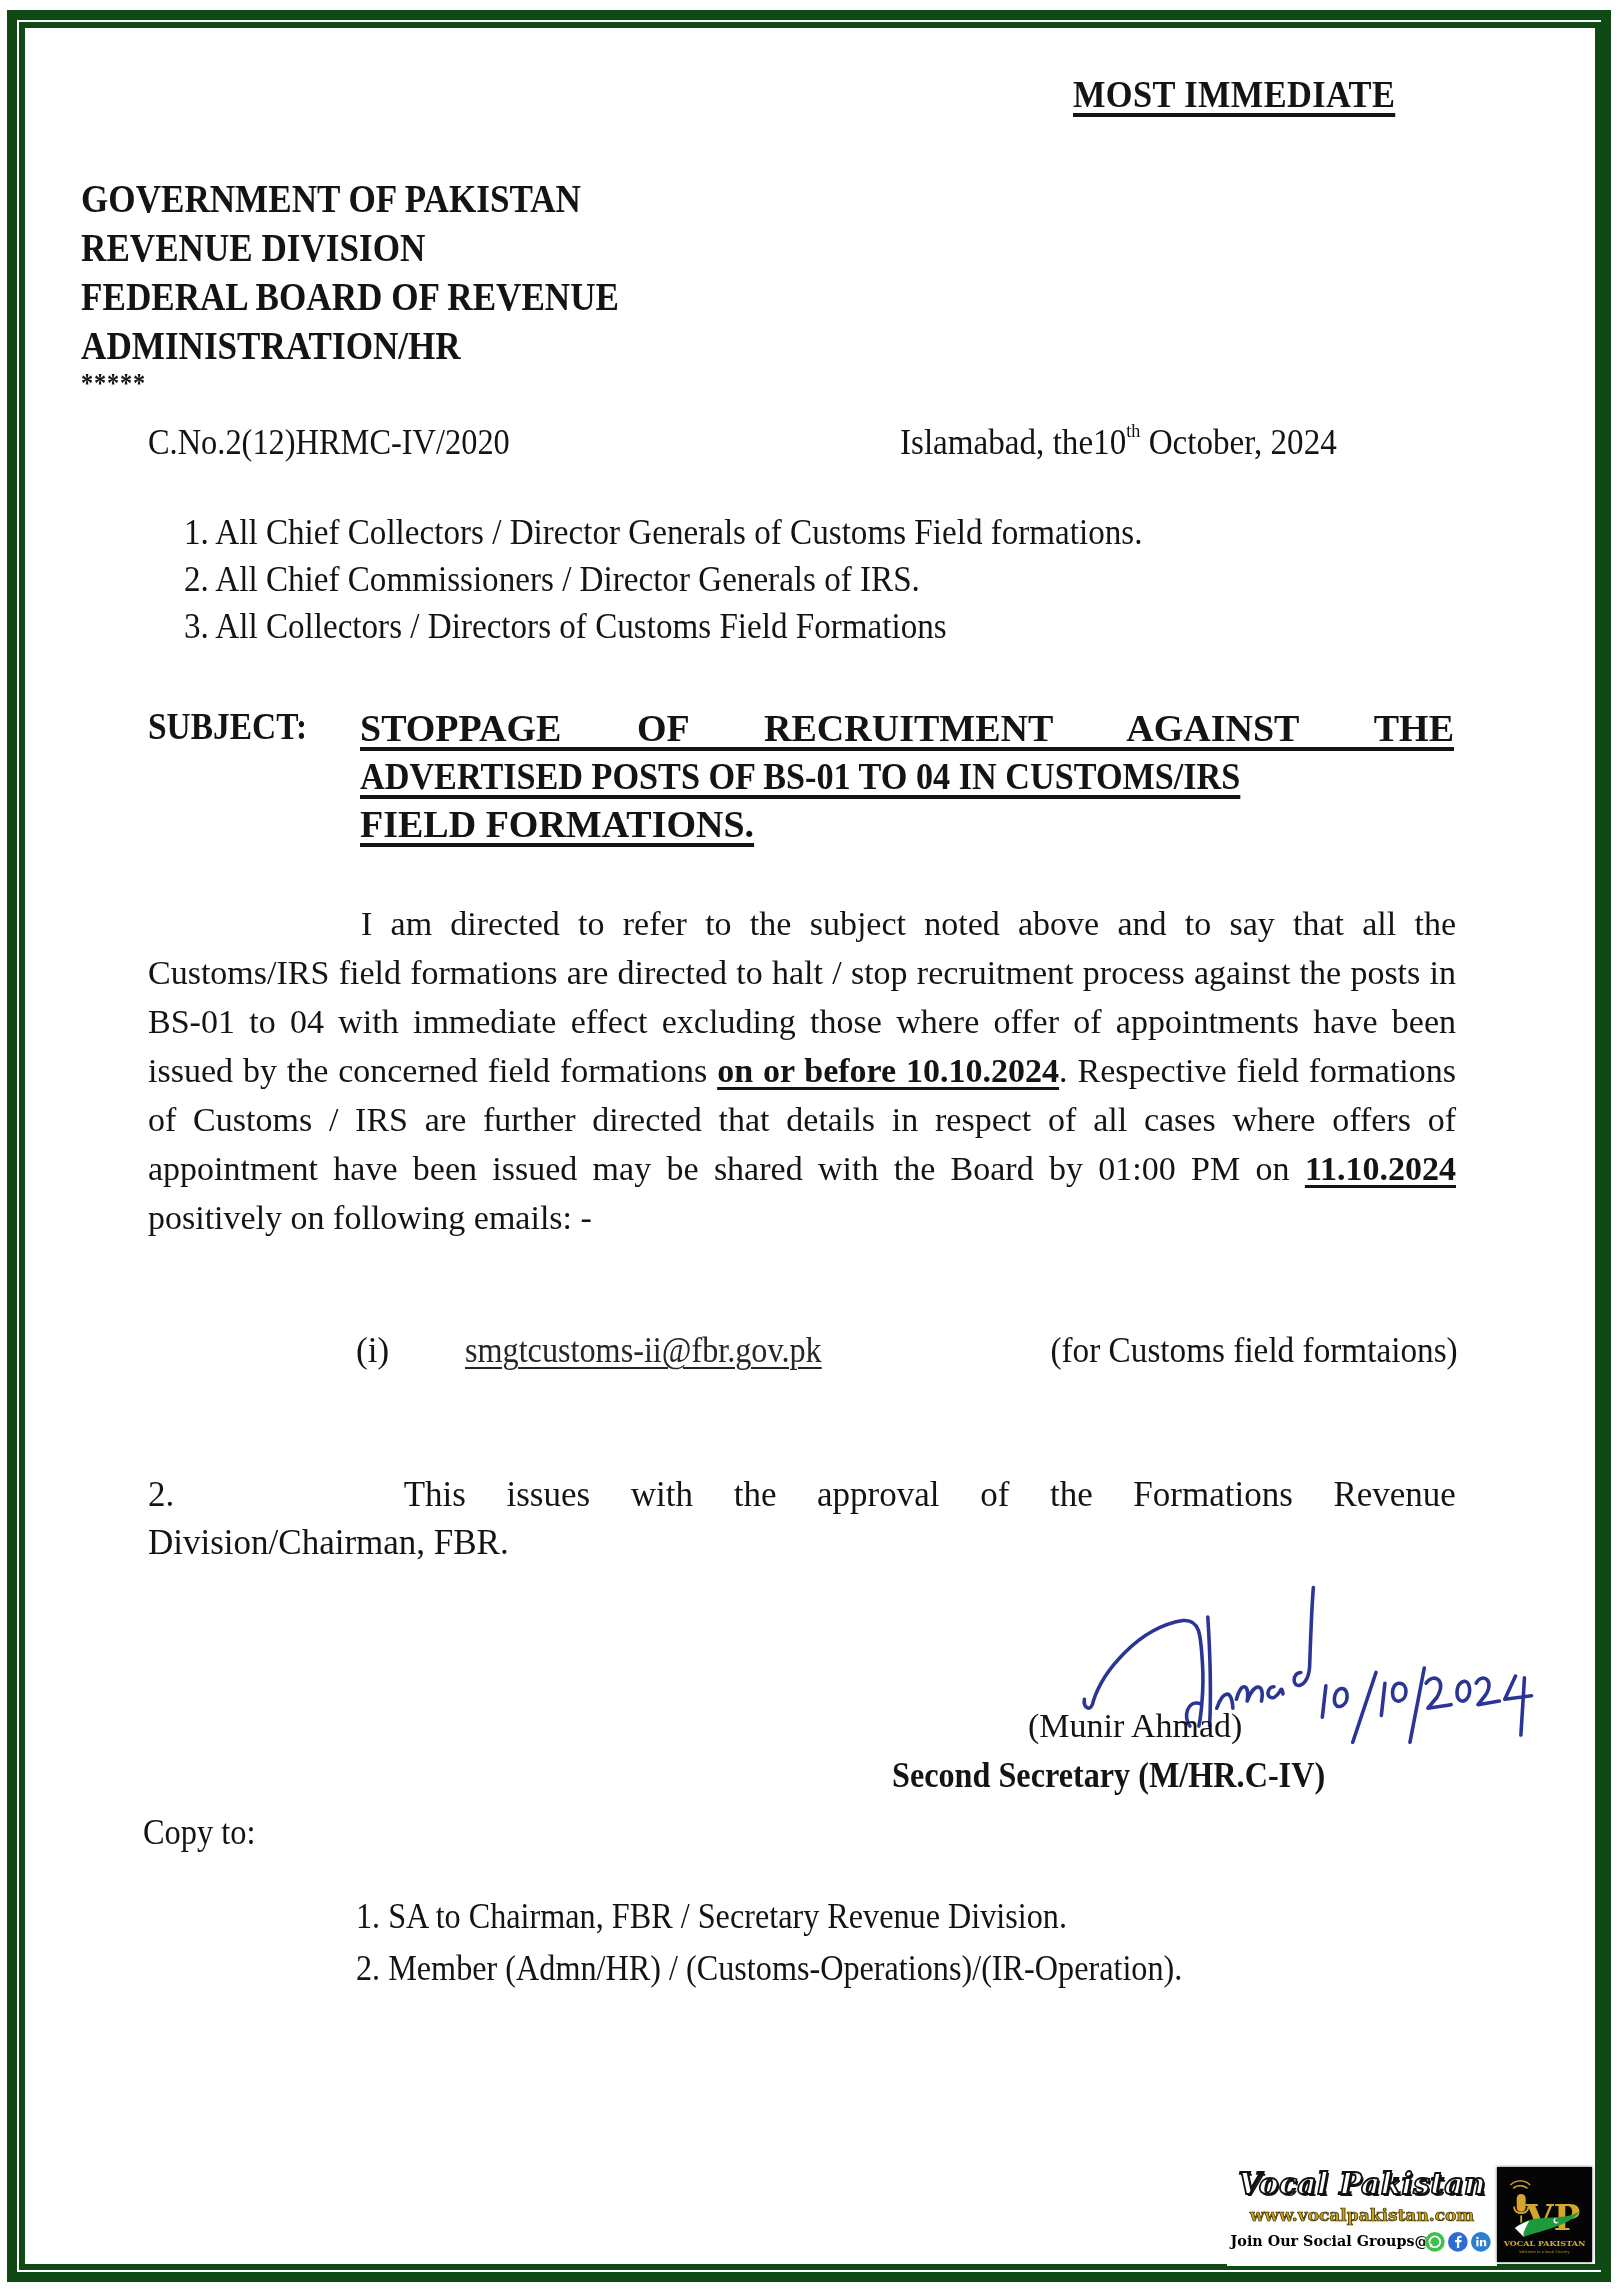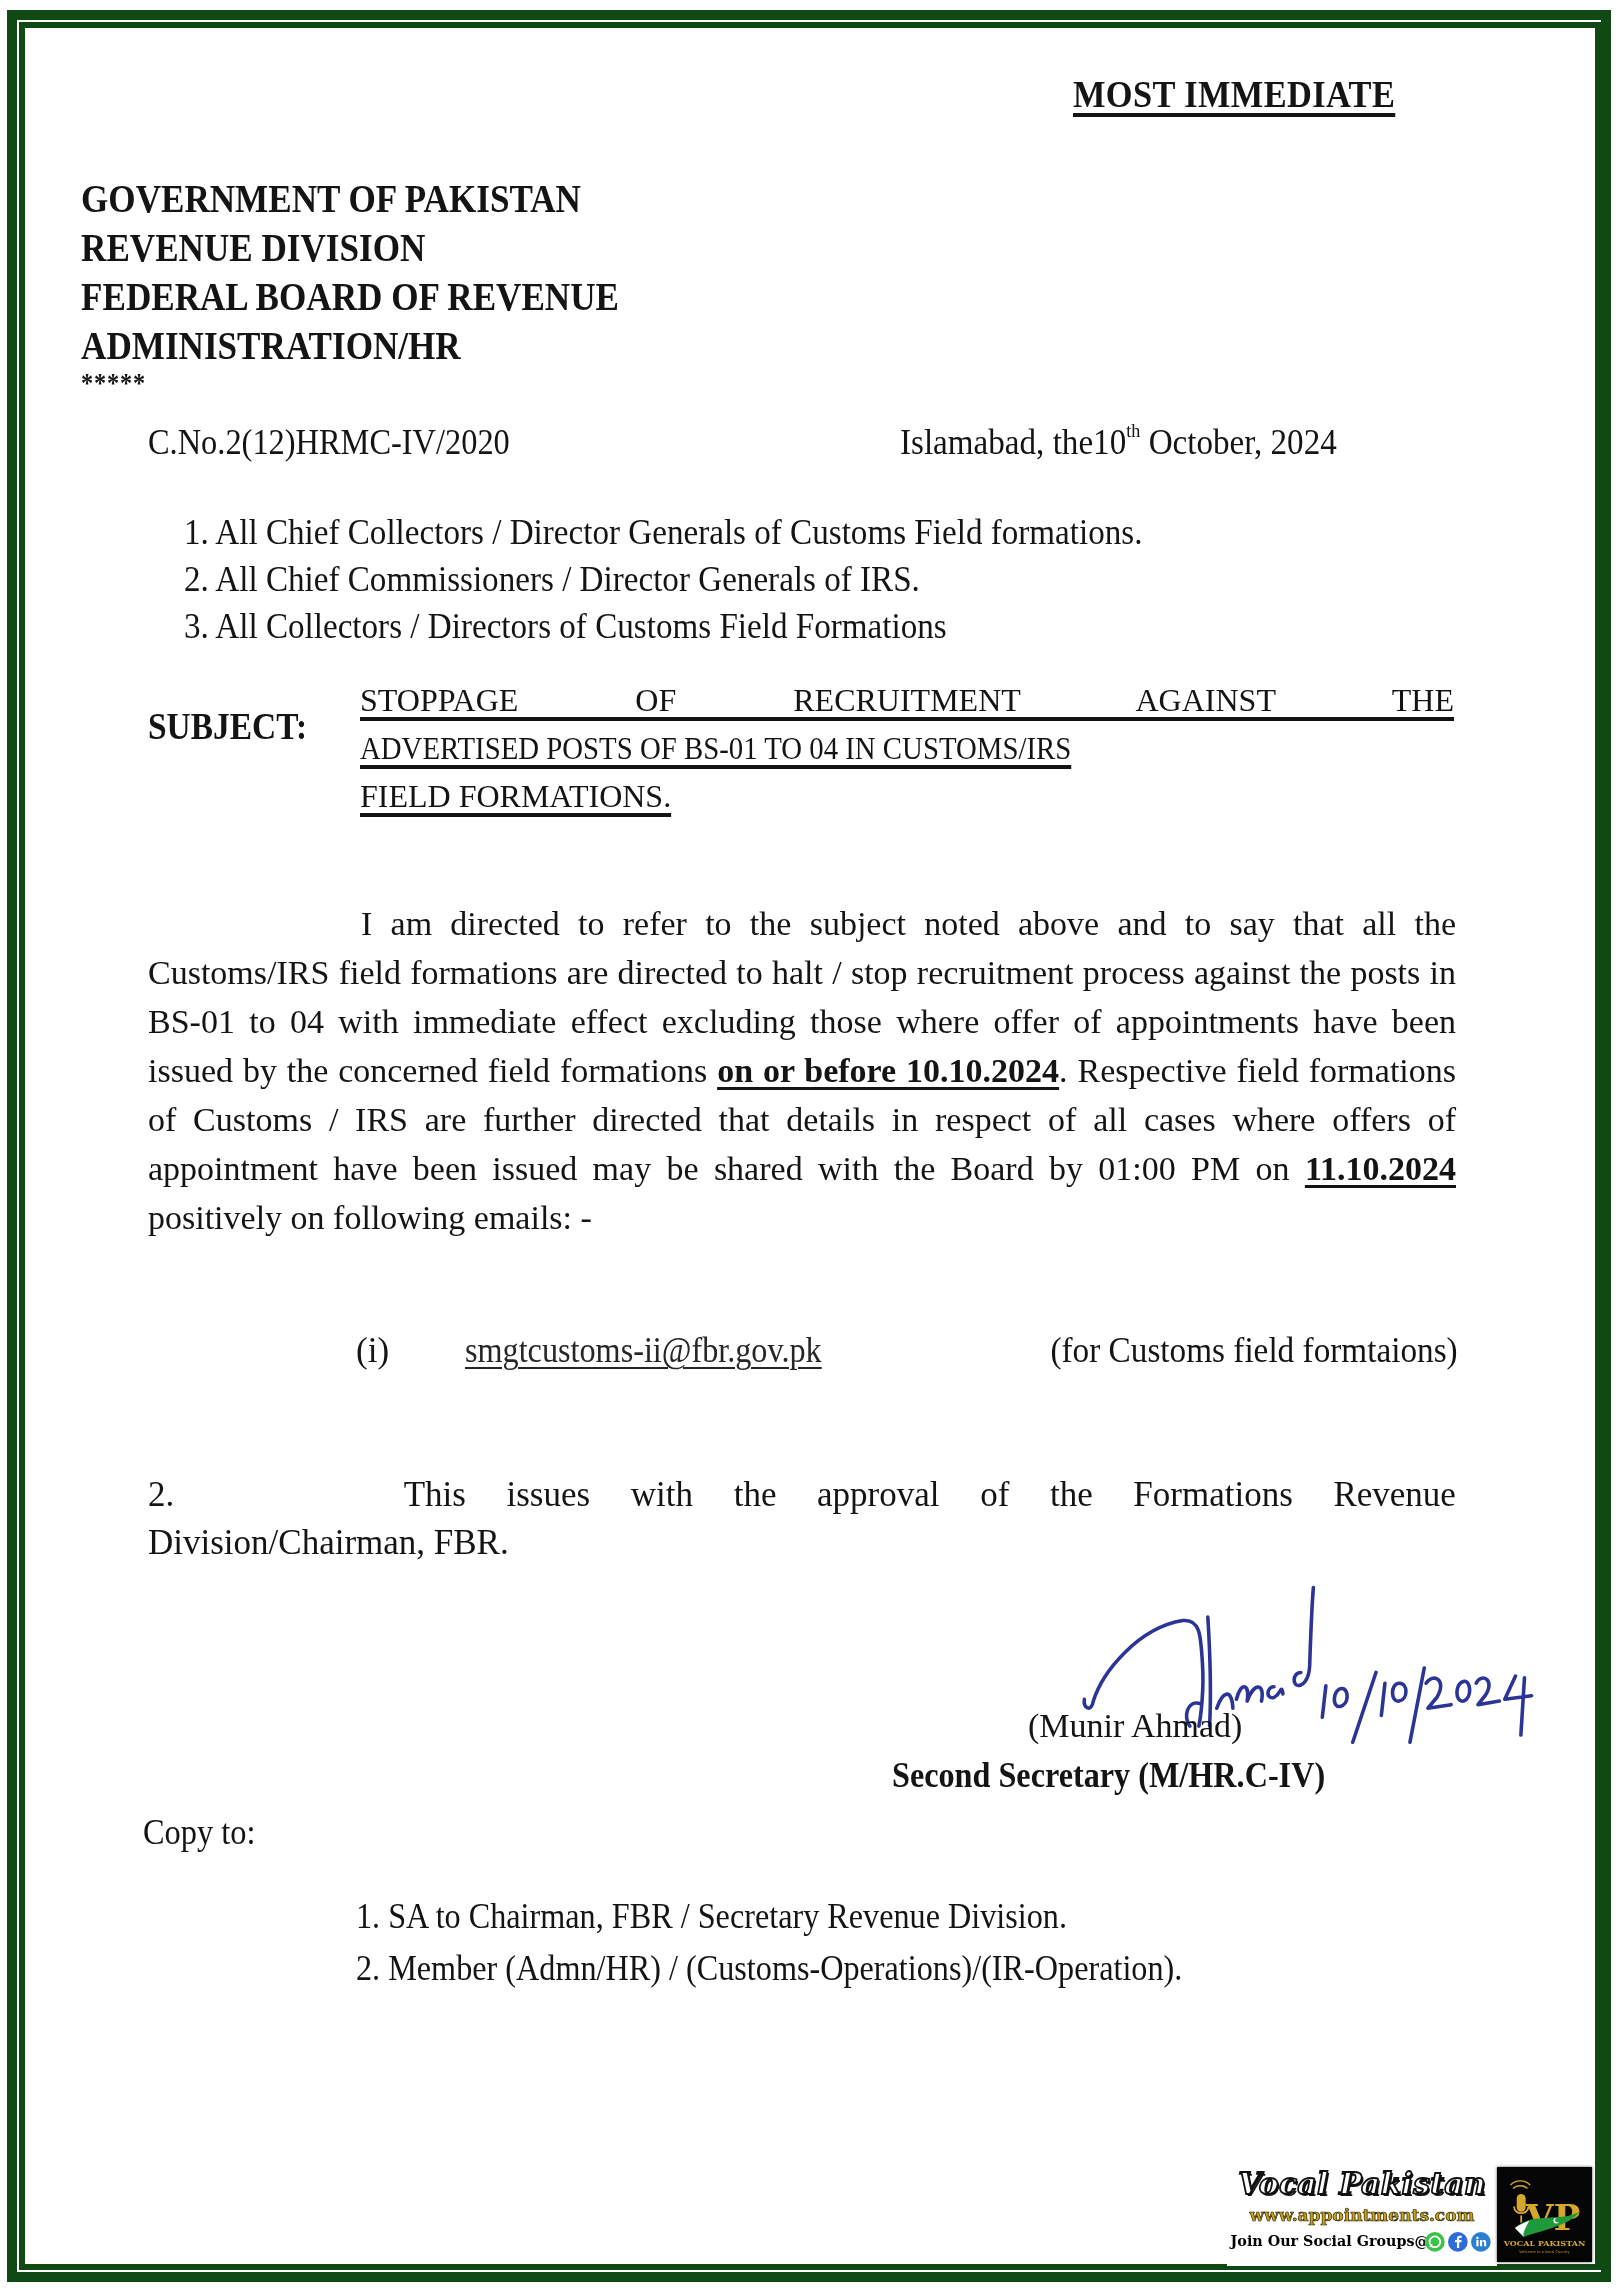--- a/index.html
+++ b/index.html
@@ -37,21 +37,21 @@
     .date { left: 900px; top: 421px; font-size: 36px; transform: scaleX(0.92); transform-origin: left top; }
     .date sup { font-size: 19.7px; position: relative; top: -3.6px; }
 
     .addressees { position: absolute; left: 148px; top: 509px; font-size: 36px; line-height: 47px; margin-left: 36px; }
     .addressees div { white-space: nowrap; transform: scaleX(0.92); transform-origin: left top; }
 
     .subject-label {
       left: 148px; top: 704px; font-size: 38px; font-weight: bold; transform: scaleX(0.88); transform-origin: left top;
     }
     .subject-text {
-      position: absolute; left: 360px; top: 676px; width: 1094px; font-size: 32px; font-weight: normal;
+      position: absolute; left: 360px; top: 704px; width: 1094px; font-size: 38px; font-weight: bold;
       line-height: 48px;
     }
     .subject-text .line {
       display: block; white-space: nowrap;
     }
     .subject-text .jl { text-align-last: justify; text-align: justify; white-space: normal; }
     .subject-text .ul {
       text-decoration: underline; text-decoration-thickness: 3.6px; text-underline-offset: 6.3px;
     }
 
@@ -195,21 +195,21 @@
 <div class="abs sig-title">Second Secretary (M/HR.C-IV)</div>
 
 <div class="abs copy-to">Copy to:</div>
 <div class="copy-list">
   <div>1.  SA to Chairman, FBR / Secretary Revenue Division.</div>
   <div>2.  Member (Admn/HR) / (Customs-Operations)/(IR-Operation).</div>
 </div>
 
 <div class="badge">
   <div class="badge-title">Vocal Pakistan</div>
-  <div class="badge-url">www.appointments.com</div>
+  <div class="badge-url">www.vocalpakistan.com</div>
   <div class="badge-join">Join Our Social Groups@</div>
   <span class="social" style="left:198px;">
     <svg width="19.7" height="19.7" viewBox="0 0 22 22">
         <circle cx="11" cy="11" r="11" fill="#3cc24a"></circle>
         <circle cx="11" cy="11" r="6" fill="none" stroke="#fff" stroke-width="2"></circle>
         <path d="M6 17 L7.5 13.5" stroke="#fff" stroke-width="2"></path>
       </svg>
   </span>
   <span class="social" style="left:221px;">
     <svg width="19.7" height="19.7" viewBox="0 0 22 22">

